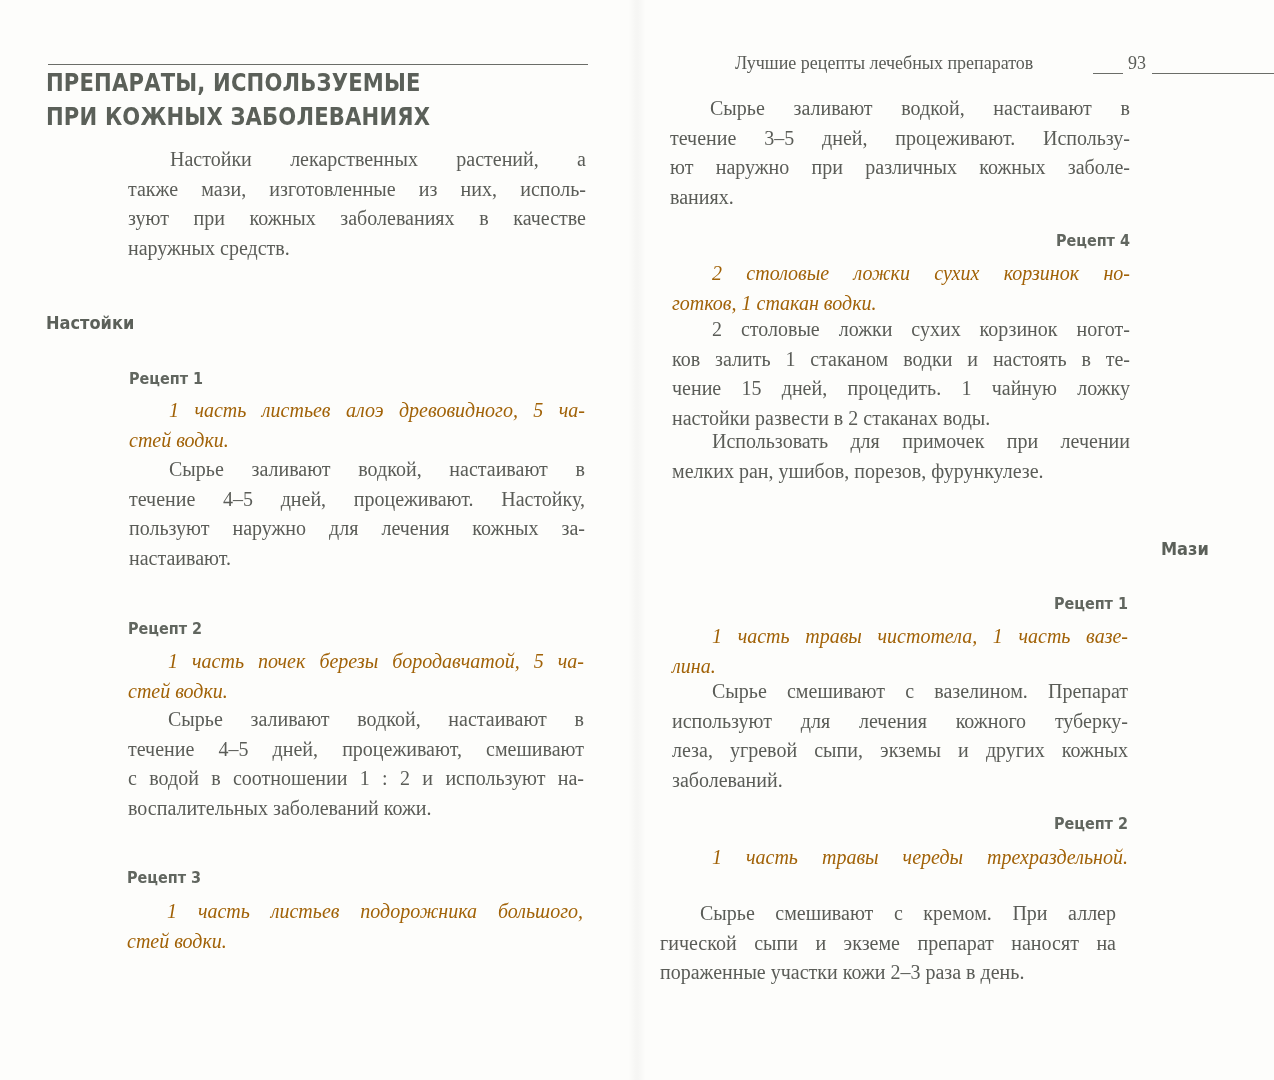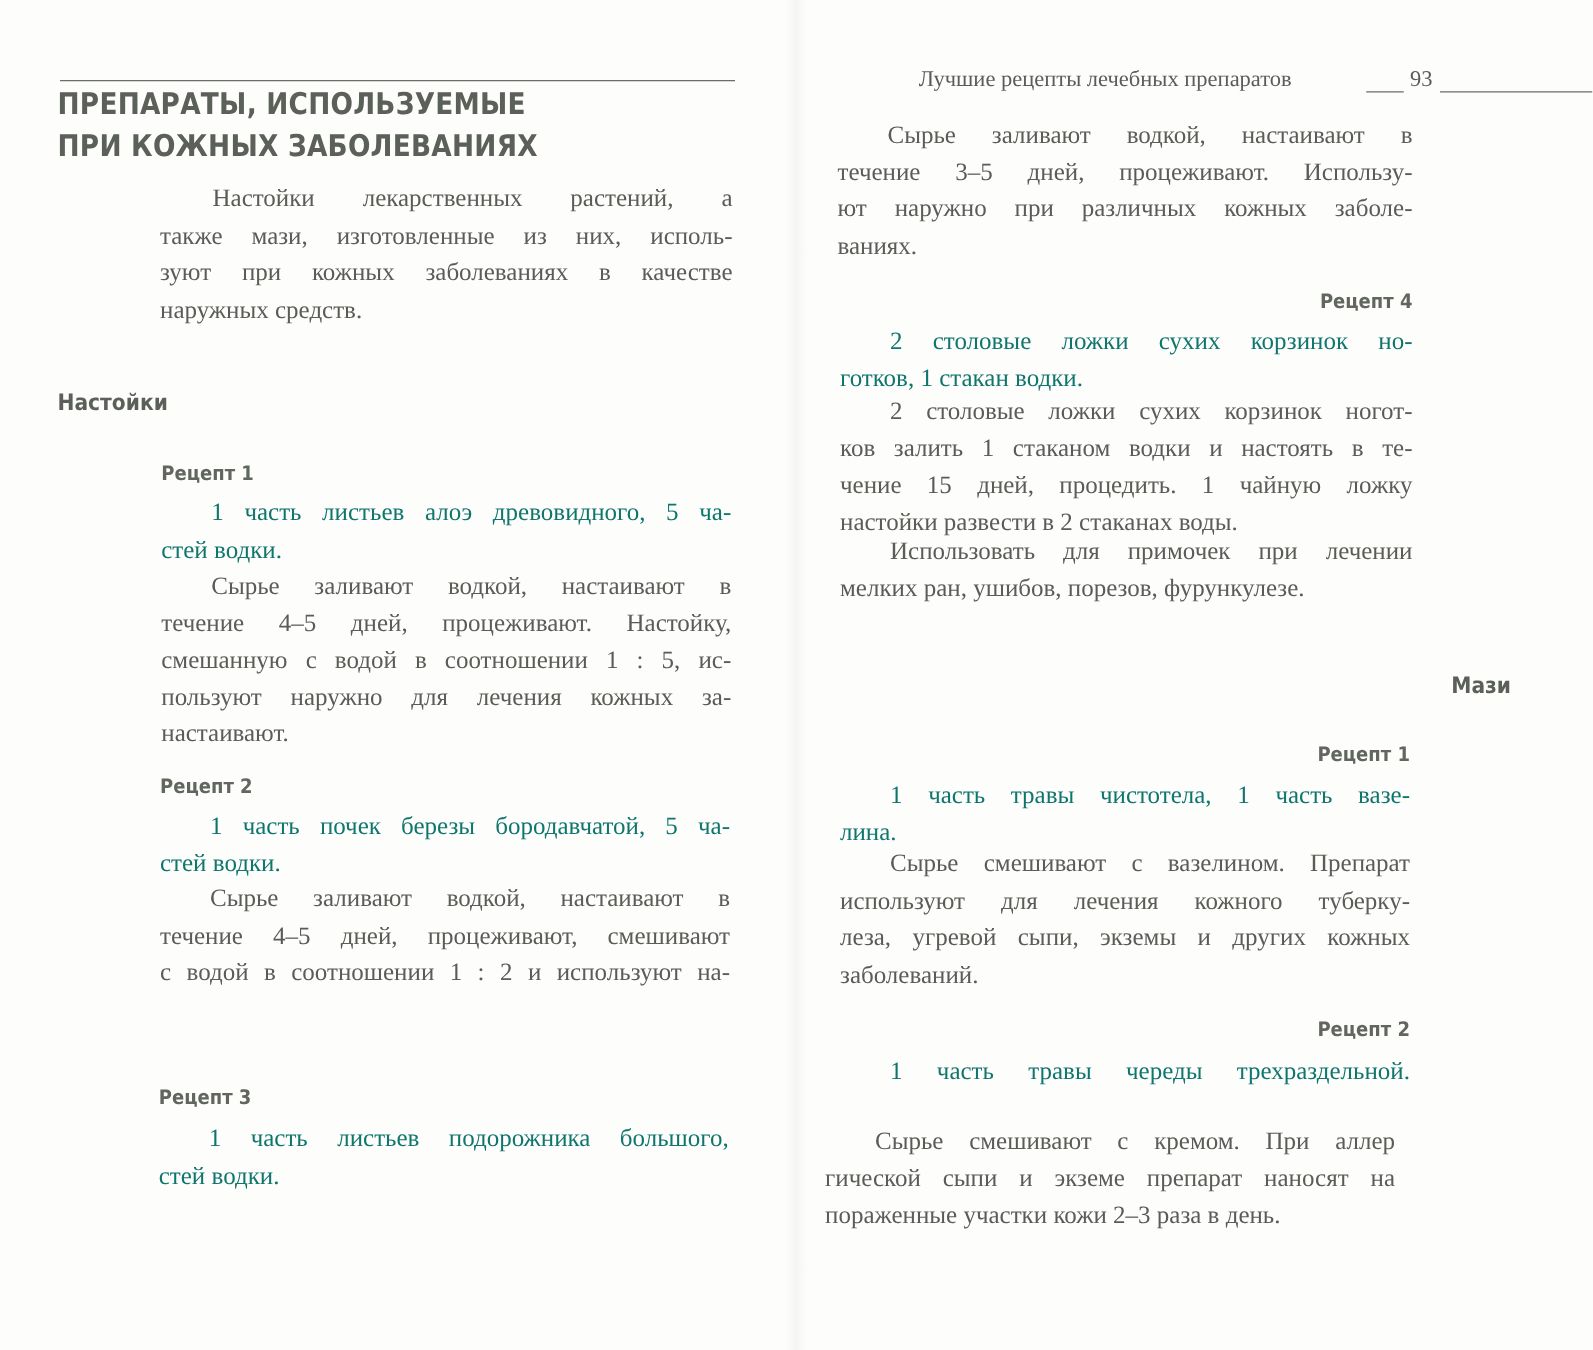--- a/index.html
+++ b/index.html
@@ -32,21 +32,21 @@
     position:absolute; font-size:16px; line-height:22px;
     font-family:"DejaVu Sans", sans-serif; font-weight:bold; color:#61665f;
     transform:scaleX(0.9); transform-origin:left top;
   }
   .recipe-title.right { transform-origin:right top; text-align:right; }
   .para {
     position:absolute; font-family:"Liberation Serif", "DejaVu Serif", serif;
     font-size:20px; line-height:29.5px; color:#5a5c57;
     text-align:justify; text-align-last:left;
   }
-  .para.ital { color:#0f766e; }
+  .para.ital { font-style:italic; color:#a16207; }
   .para .line { display:block; text-align:justify; text-align-last:justify; white-space:nowrap; }
   .para .line.last { text-align-last:left; }
   .running-head {
     position:absolute; left:735px; top:51px; font-family:"Liberation Serif", serif;
     font-size:18px; line-height:24px; color:#5a5c57;
   }
   .page-number {
     position:absolute; left:1128px; top:51px; font-family:"Liberation Serif", serif;
     font-size:18px; line-height:24px; color:#5a5c57;
   }
@@ -75,34 +75,34 @@
 <div class="section-title" style="left:46px; top:311px;">Настойки</div>
 
 <div class="recipe-title" style="left:129px; top:368px;">Рецепт 1</div>
 <div class="para ital" style="left:129px; top:396px; width:456px;">
   <span class="line" style="padding-left:40px;">1 часть листьев алоэ древовидного, 5 ча-</span>
   <span class="line last">стей водки.</span>
 </div>
 <div class="para" style="left:129px; top:455px; width:456px;">
   <span class="line" style="padding-left:40px;">Сырье заливают водкой, настаивают в</span>
   <span class="line">течение 4–5 дней, процеживают. Настойку,</span>
-  <span class="line">смешанную с водой в соотношении 1 : 5, ис-</span>
   <span class="line">пользуют наружно для лечения кожных за-</span>
   <span class="line last">настаивают.</span>
 </div>
 
 <div class="recipe-title" style="left:128px; top:618px;">Рецепт 2</div>
 <div class="para ital" style="left:128px; top:647px; width:456px;">
   <span class="line" style="padding-left:40px;">1 часть почек березы бородавчатой, 5 ча-</span>
   <span class="line last">стей водки.</span>
 </div>
 <div class="para" style="left:128px; top:705px; width:456px;">
   <span class="line" style="padding-left:40px;">Сырье заливают водкой, настаивают в</span>
   <span class="line">течение 4–5 дней, процеживают, смешивают</span>
   <span class="line">с водой в соотношении 1 : 2 и используют на-</span>
+  <span class="line last">воспалительных заболеваний кожи.</span>
 </div>
 
 <div class="recipe-title" style="left:127px; top:867px;">Рецепт 3</div>
 <div class="para ital" style="left:127px; top:897px; width:456px;">
   <span class="line" style="padding-left:40px;">1 часть листьев подорожника большого,</span>
   <span class="line last">стей водки.</span>
 </div>
 
 <div class="page page-right"></div>
 

